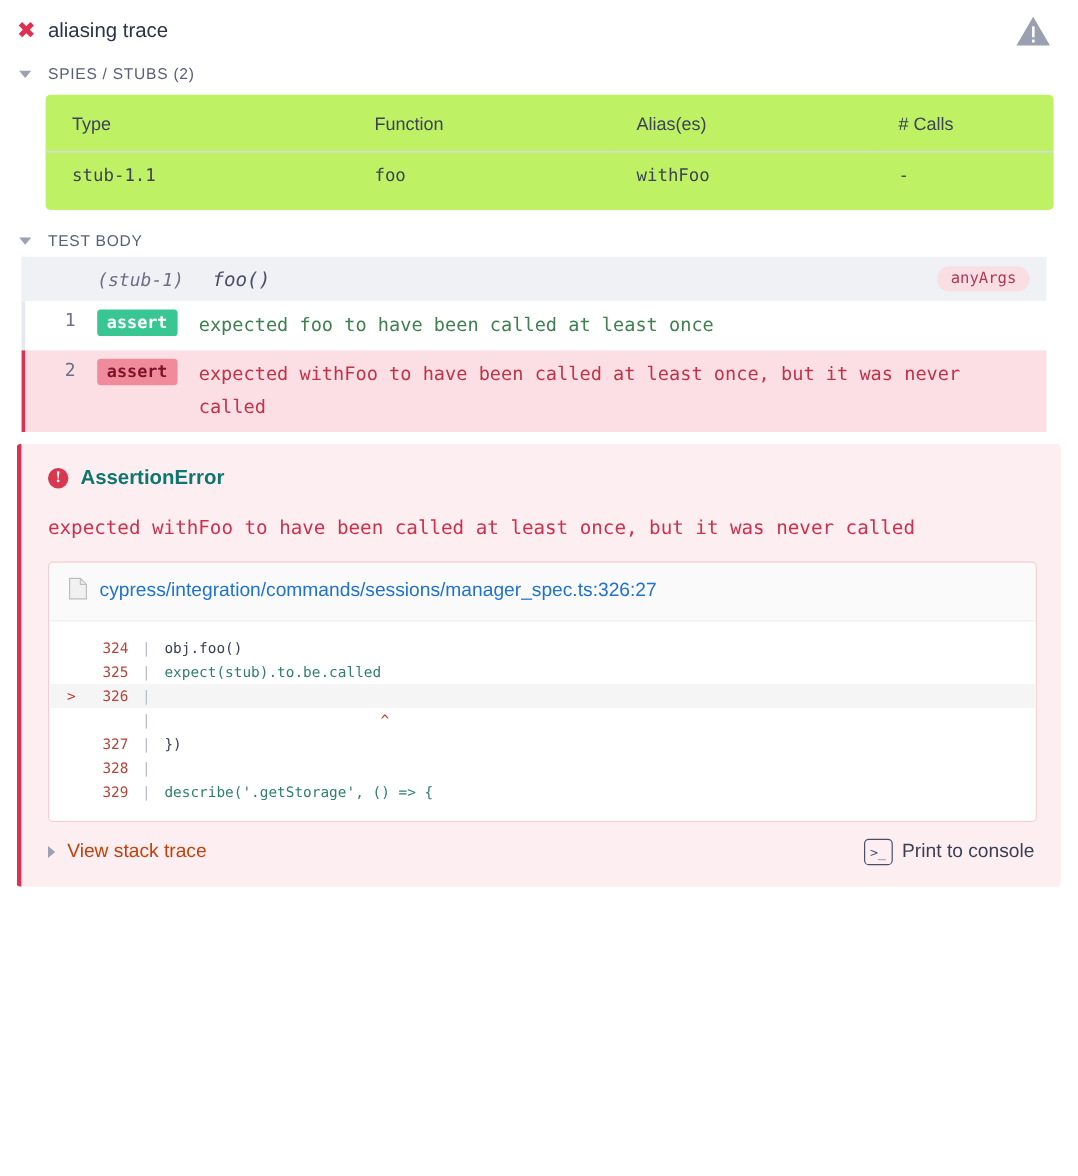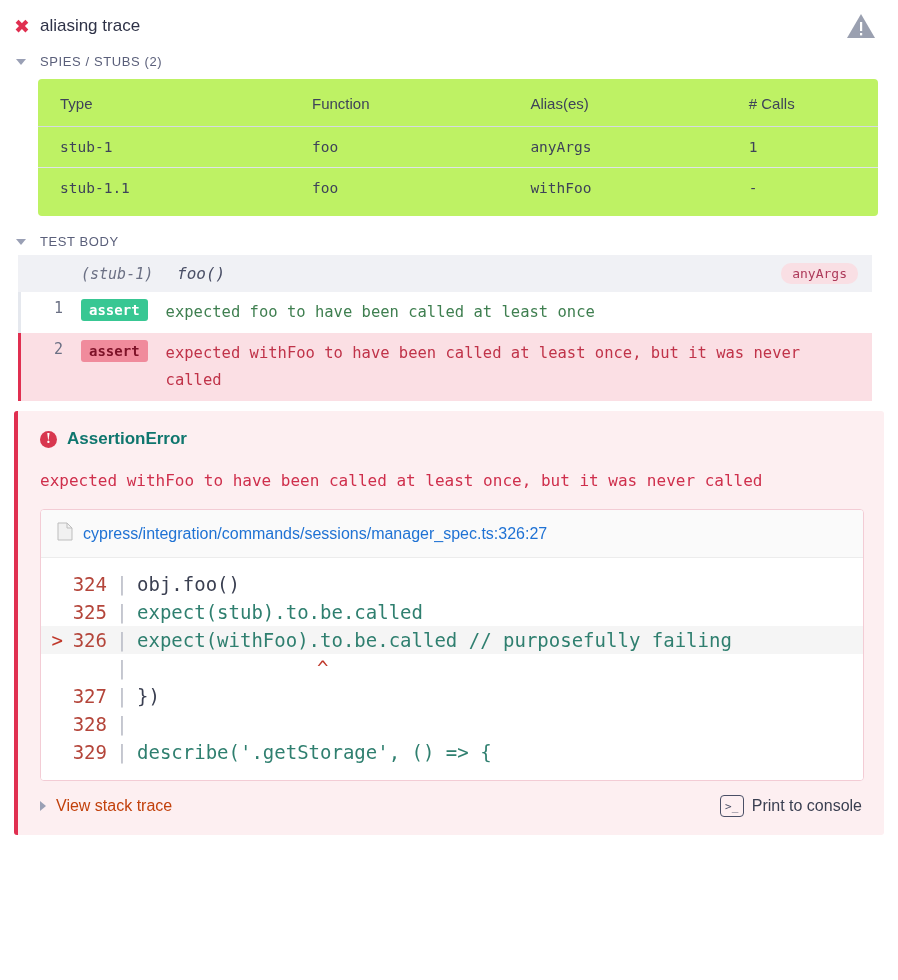--- a/index.html
+++ b/index.html
@@ -125,21 +125,21 @@
     background: #fff; border: 1px solid #f3ccd5; border-radius: 4px;
     margin: 0 20px 0 22px; overflow: hidden;
   }
   .file-row {
     display: flex; align-items: center; gap: 10px;
     background: #fafafa; border-bottom: 1px solid #ececec;
     padding: 12px 16px;
   }
   .file-link { color: #1f72d4; font-size: 16px; text-decoration: none; }
   .code-lines { padding: 12px 0 14px 0; background: #fff;
-    font-family: "DejaVu Sans Mono", monospace; font-size: 19px; }
+    font-family: "DejaVu Sans Mono", monospace; font-size: 12px; }
   .code-line { display: flex; padding: 3px 0; white-space: pre; }
   .code-line.highlight { background: #f5f5f5; }
   .gutter-mark { width: 22px; text-align: right; color: #c0392b; }
   .gutter-num { width: 44px; text-align: right; color: #b4453a; }
   .gutter-bar { width: 30px; text-align: center; color: #b9bcc6; }
   .code-text { white-space: pre; }
   .tok-plain { color: #3a3f51; }
   .tok-fn { color: #2f7f6f; }
   .caret-up { color: #c0392b; }
 
@@ -185,26 +185,20 @@
         <thead>
           <tr>
             <th class="col-type">Type</th>
             <th class="col-fn">Function</th>
             <th class="col-alias">Alias(es)</th>
             <th># Calls</th>
           </tr>
         </thead>
         <tbody>
           <tr>
-            <td>stub-1</td>
-            <td>foo</td>
-            <td>anyArgs</td>
-            <td>1</td>
-          </tr>
-          <tr>
             <td>stub-1.1</td>
             <td>foo</td>
             <td>withFoo</td>
             <td class="dash">-</td>
           </tr>
         </tbody>
       </table>
     </div>
   </div>
 
@@ -264,21 +258,20 @@
         <div class="code-line">
           <span class="gutter-mark"></span>
           <span class="gutter-num">325</span>
           <span class="gutter-bar">|</span>
           <span class="code-text tok-fn">expect(stub).to.be.called</span>
         </div>
         <div class="code-line highlight">
           <span class="gutter-mark">&gt;</span>
           <span class="gutter-num">326</span>
           <span class="gutter-bar">|</span>
-          <span class="code-text tok-fn">expect(withFoo).to.be.called // purposefully failing</span>
         </div>
         <div class="code-line">
           <span class="gutter-mark"></span>
           <span class="gutter-num"></span>
           <span class="gutter-bar">|</span>
           <span class="code-text caret-up" style="padding-left:180px;">^</span>
         </div>
         <div class="code-line">
           <span class="gutter-mark"></span>
           <span class="gutter-num">327</span>

